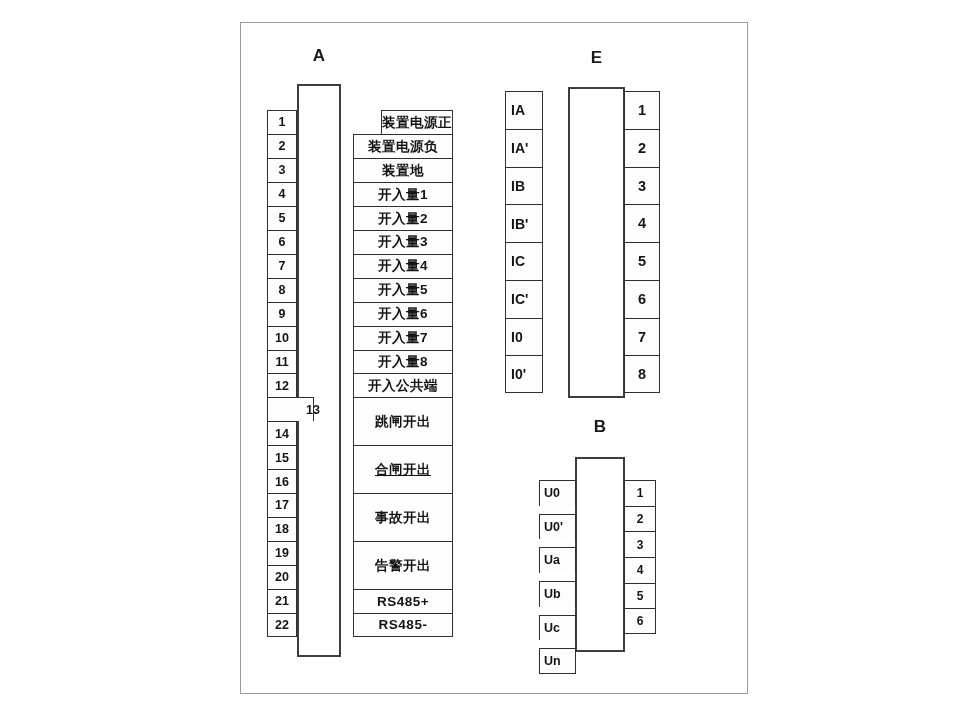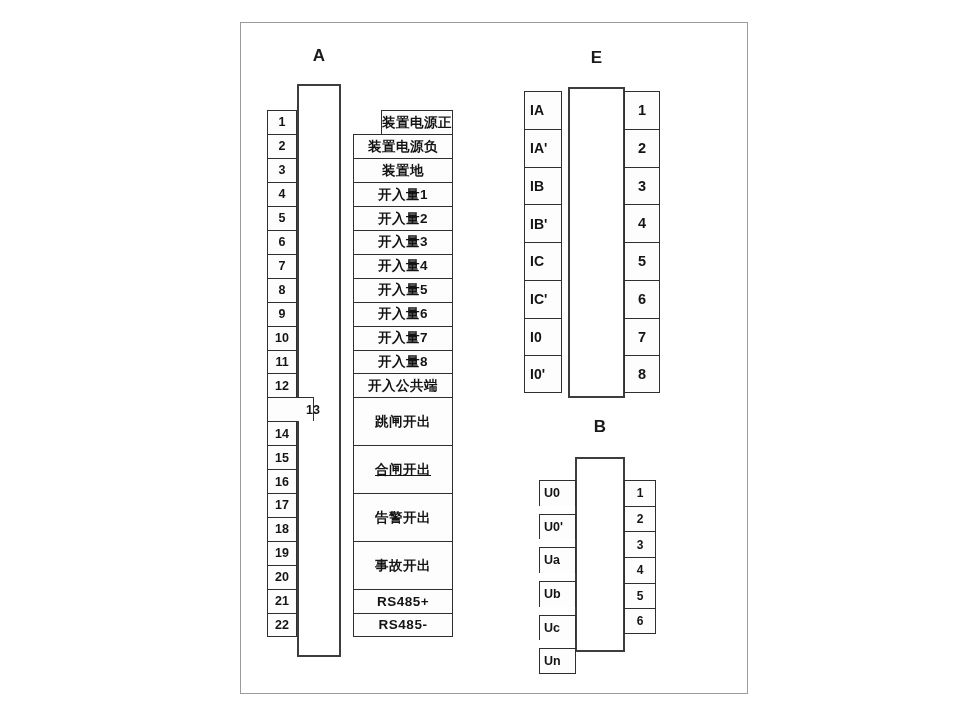--- a/index.html
+++ b/index.html
@@ -101,31 +101,31 @@
       <div class="tbox label-a" style="height: 23.9545px; flex: 0 0 23.9545px;">开入量2</div>
       <div class="tbox label-a" style="height: 23.9545px; flex: 0 0 23.9545px;">开入量3</div>
       <div class="tbox label-a" style="height: 23.9545px; flex: 0 0 23.9545px;">开入量4</div>
       <div class="tbox label-a" style="height: 23.9545px; flex: 0 0 23.9545px;">开入量5</div>
       <div class="tbox label-a" style="height: 23.9545px; flex: 0 0 23.9545px;">开入量6</div>
       <div class="tbox label-a" style="height: 23.9545px; flex: 0 0 23.9545px;">开入量7</div>
       <div class="tbox label-a" style="height: 23.9545px; flex: 0 0 23.9545px;">开入量8</div>
       <div class="tbox label-a" style="height: 23.9545px; flex: 0 0 23.9545px;">开入公共端</div>
       <div class="tbox label-a" style="height: 47.9091px; flex: 0 0 47.9091px;">跳闸开出</div>
       <div class="tbox label-a" style="height: 47.9091px; flex: 0 0 47.9091px; text-decoration: underline;">合闸开出</div>
+      <div class="tbox label-a" style="height: 47.9091px; flex: 0 0 47.9091px;">事故开出</div>
       <div class="tbox label-a" style="height: 47.9091px; flex: 0 0 47.9091px;">告警开出</div>
-      <div class="tbox label-a" style="height: 47.9091px; flex: 0 0 47.9091px;">事故开出</div>
       <div class="tbox label-a" style="height: 23.9545px; flex: 0 0 23.9545px;">RS485+</div>
       <div class="tbox label-a" style="height: 23.9545px; flex: 0 0 23.9545px;">RS485-</div>
     </div>
 
   <div class="btitle" style="left:568px;top:48px;width:57px;">E</div>
 
   <div class="cbody" style="left:568px;top:87px;width:57px;height:311px;"></div>
 
-  <div class="tcol" style="left:524px;top:91px;width:38px;height:302px;">
+  <div class="tcol" style="left:505px;top:91px;width:38px;height:302px;">
       <div class="tbox label-e" style="height: 37.75px; flex: 0 0 37.75px;">IA</div>
       <div class="tbox label-e" style="height: 37.75px; flex: 0 0 37.75px;">IA'</div>
       <div class="tbox label-e" style="height: 37.75px; flex: 0 0 37.75px;">IB</div>
       <div class="tbox label-e" style="height: 37.75px; flex: 0 0 37.75px;">IB'</div>
       <div class="tbox label-e" style="height: 37.75px; flex: 0 0 37.75px;">IC</div>
       <div class="tbox label-e" style="height: 37.75px; flex: 0 0 37.75px;">IC'</div>
       <div class="tbox label-e" style="height: 37.75px; flex: 0 0 37.75px;">I0</div>
       <div class="tbox label-e" style="height: 37.75px; flex: 0 0 37.75px;">I0'</div>
     </div>
 

